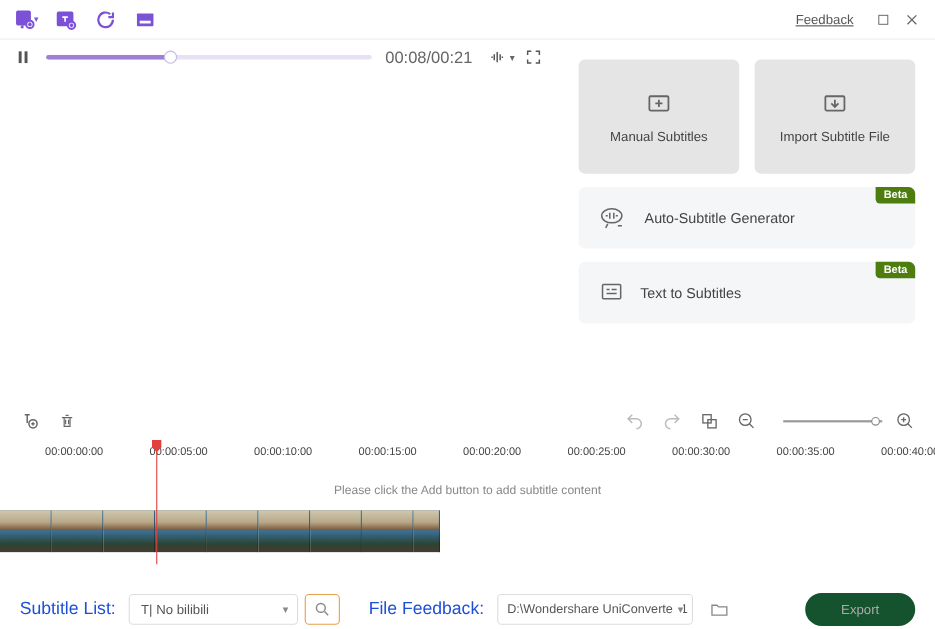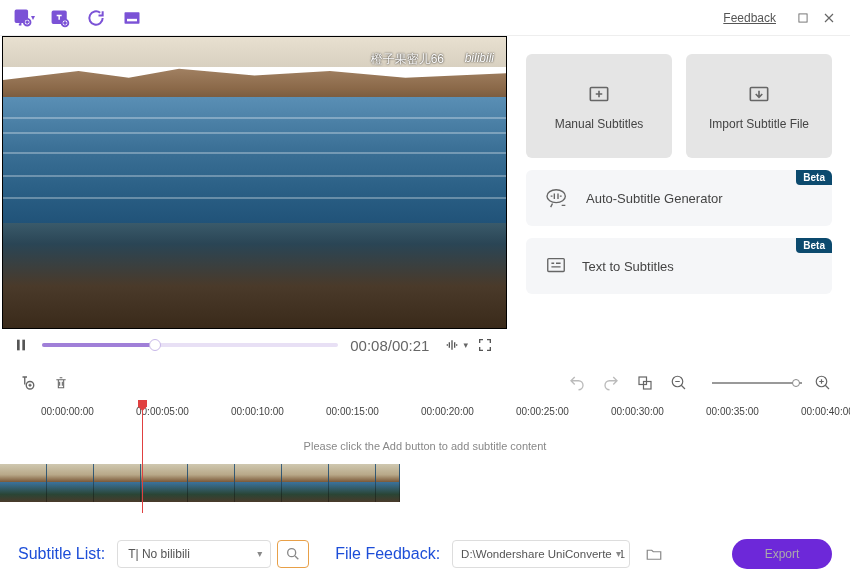--- a/index.html
+++ b/index.html
@@ -30,21 +30,21 @@
 .time { font-size: 15px; color: #666; margin-right: 10px; }
 .ctrl-icon { width: 22px; height: 22px; display: flex; align-items: center; justify-content: center; cursor: pointer; margin: 0 2px; color: #555; }
 
 .sidebar { flex: 1; padding: 18px 18px 0 18px; display: flex; flex-direction: column; }
 .side-row { display: flex; gap: 14px; margin-bottom: 12px; }
 .card { flex: 1; height: 104px; background: #e5e5e5; border-radius: 6px; display: flex; flex-direction: column; align-items: center; justify-content: center; cursor: pointer; position: relative; }
 .card-full { width: 100%; height: 56px; background: #f5f6f8; border-radius: 6px; display: flex; align-items: center; padding: 0 18px; cursor: pointer; position: relative; margin-bottom: 12px; }
 .card svg, .card-full svg { color: #666; }
 .card-label { font-size: 12px; color: #444; margin-top: 10px; }
 .card-full-label { font-size: 13px; color: #444; margin-left: 14px; }
-.beta { position: absolute; top: 0; right: 0; background: #0c4a6e; color: #fff; font-size: 10px; padding: 2px 7px; border-radius: 0 6px 0 4px; font-weight: 600; }
+.beta { position: absolute; top: 0; right: 0; background: #4d7c0f; color: #fff; font-size: 10px; padding: 2px 7px; border-radius: 0 6px 0 4px; font-weight: 600; }
 
 .toolbelt { height: 30px; display: flex; align-items: center; padding: 0 16px; margin-top: 6px; }
 .tb-icon { width: 22px; height: 22px; display: flex; align-items: center; justify-content: center; cursor: pointer; margin-right: 12px; color: #666; }
 .tb-spacer { flex: 1; }
 .zoom-track { width: 90px; height: 2px; background: #999; position: relative; margin: 0 10px; cursor: pointer; }
 .zoom-thumb { position: absolute; right: 6px; top: 50%; transform: translate(50%, -50%); width: 8px; height: 8px; background: #fff; border: 1px solid #888; border-radius: 50%; }
 
 .timeline { position: relative; height: 115px; }
 .ruler { display: flex; font-size: 10px; color: #444; padding: 8px 6px 4px 6px; position: relative; }
 .ruler span { flex: none; padding-left: 35px; }
@@ -57,21 +57,21 @@
 .thumb .c { width: 100%; height: 18px; background: linear-gradient(#cfc8b0, #b8a888 60%, #7a5838); }
 
 .bottombar { height: 52px; display: flex; align-items: center; padding: 0 18px; border-top: 1px solid transparent; margin-top: 14px; }
 .bb-label { font-size: 16px; color: #1d4ed8; margin-right: 12px; }
 .subtitle-select { width: 154px; height: 28px; border: 1px solid #ddd; border-radius: 4px; display: flex; align-items: center; padding: 0 10px; font-size: 12px; color: #555; cursor: pointer; position: relative; }
 .subtitle-select::after { content: '▾'; position: absolute; right: 8px; font-size: 10px; color: #888; }
 .search-btn { width: 32px; height: 28px; border: 1.5px solid #e8a048; border-radius: 4px; display: flex; align-items: center; justify-content: center; margin-left: 6px; margin-right: 26px; cursor: pointer; }
 .loc-select { width: 178px; height: 28px; border: 1px solid #ddd; border-radius: 4px; display: flex; align-items: center; padding: 0 8px; font-size: 11.5px; color: #555; cursor: pointer; position: relative; overflow: hidden; white-space: nowrap; }
 .loc-select::after { content: '▾'; position: absolute; right: 8px; font-size: 10px; color: #888; background: #fff; padding-left: 4px; }
 .folder-btn { width: 28px; height: 28px; display: flex; align-items: center; justify-content: center; margin-left: 10px; cursor: pointer; color: #888; }
-.export-btn { margin-left: auto; width: 100px; height: 30px; background: #6d28d9; border-radius: 15px; display: flex; align-items: center; justify-content: center; font-size: 12px; color: #aaa; cursor: pointer; }
+.export-btn { margin-left: auto; width: 100px; height: 30px; background: #14532d; border-radius: 15px; display: flex; align-items: center; justify-content: center; font-size: 12px; color: #aaa; cursor: pointer; }
 </style>
 </head>
 <body>
 
 <div class="toolbar">
   <div class="tool-icon">
     <svg viewBox="0 0 24 24" fill="none" stroke="#7b52d6" stroke-width="2.2">
         <rect x="3" y="3" width="14" height="14" rx="1" fill="#7b52d6"></rect>
         <path d="M7 20h2v-2" stroke="#7b52d6"></path>
         <circle cx="17" cy="17" r="4" fill="#fff" stroke="#7b52d6"></circle>
@@ -108,34 +108,20 @@
   </div>
   <div class="win-icon">
     <svg viewBox="0 0 24 24" width="16" height="16" fill="none" stroke="currentColor" stroke-width="1.8">
         <path d="M6 6l12 12M18 6L6 18"></path>
       </svg>
   </div>
 </div>
 
 <div class="main-row">
   <div class="video-col">
-    <div class="video-preview">
-      <div class="sky"></div>
-      <div class="cliff"></div>
-      <div class="ocean">
-        <div class="wave" style="top:20px"></div>
-          <div class="wave" style="top:35px"></div>
-        <div class="wave" style="top:55px"></div>
-          <div class="wave" style="top:78px"></div>
-        <div class="wave" style="top:100px"></div>
-      </div>
-      <div class="rocks"></div>
-      <span class="watermark-cn">橙子果密儿66</span>
-      <span class="watermark-bil">bilibili</span>
-    </div>
     <div class="video-controls">
       <div class="play-btn">
         <svg viewBox="0 0 24 24" width="16" height="16" fill="#555">
             <rect x="6" y="4" width="4" height="16"></rect>
             <rect x="14" y="4" width="4" height="16"></rect>
           </svg>
       </div>
       <div class="progress">
         <div class="progress-fill"></div>
         <div class="progress-thumb"></div>

